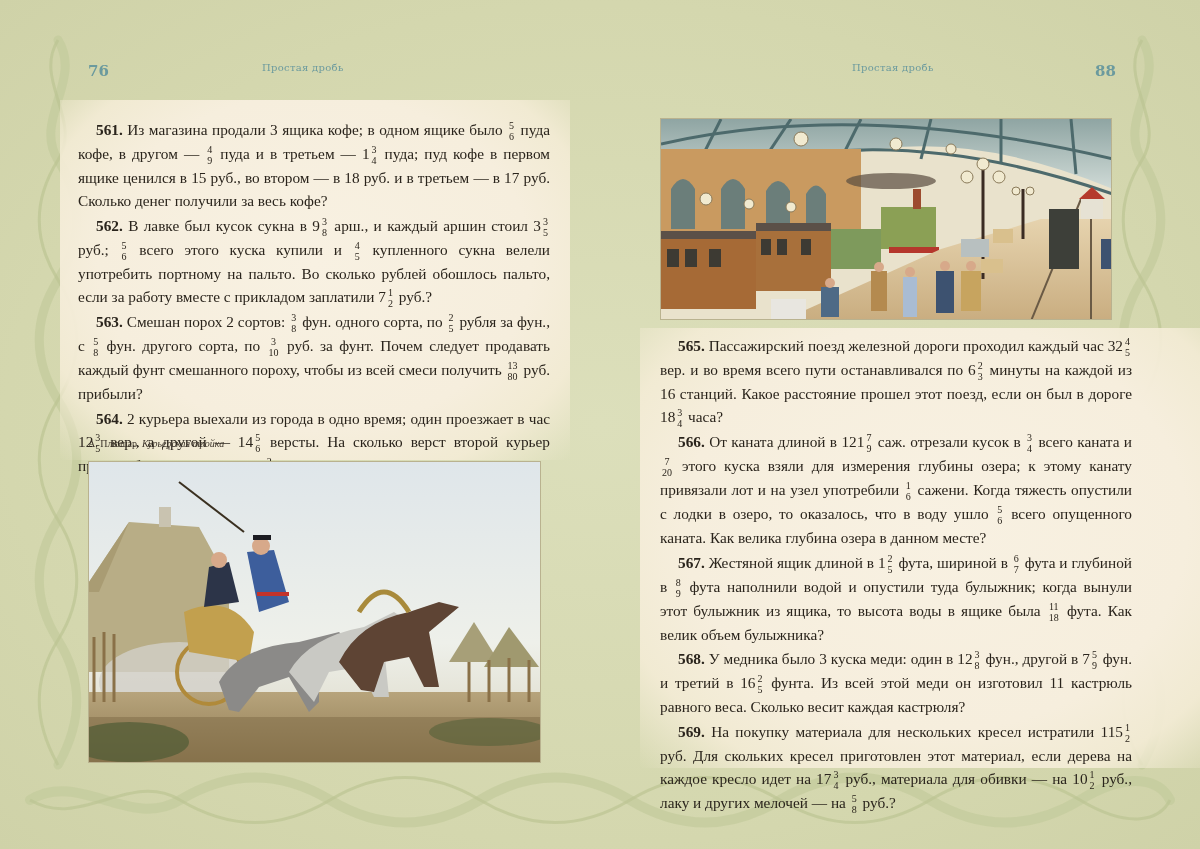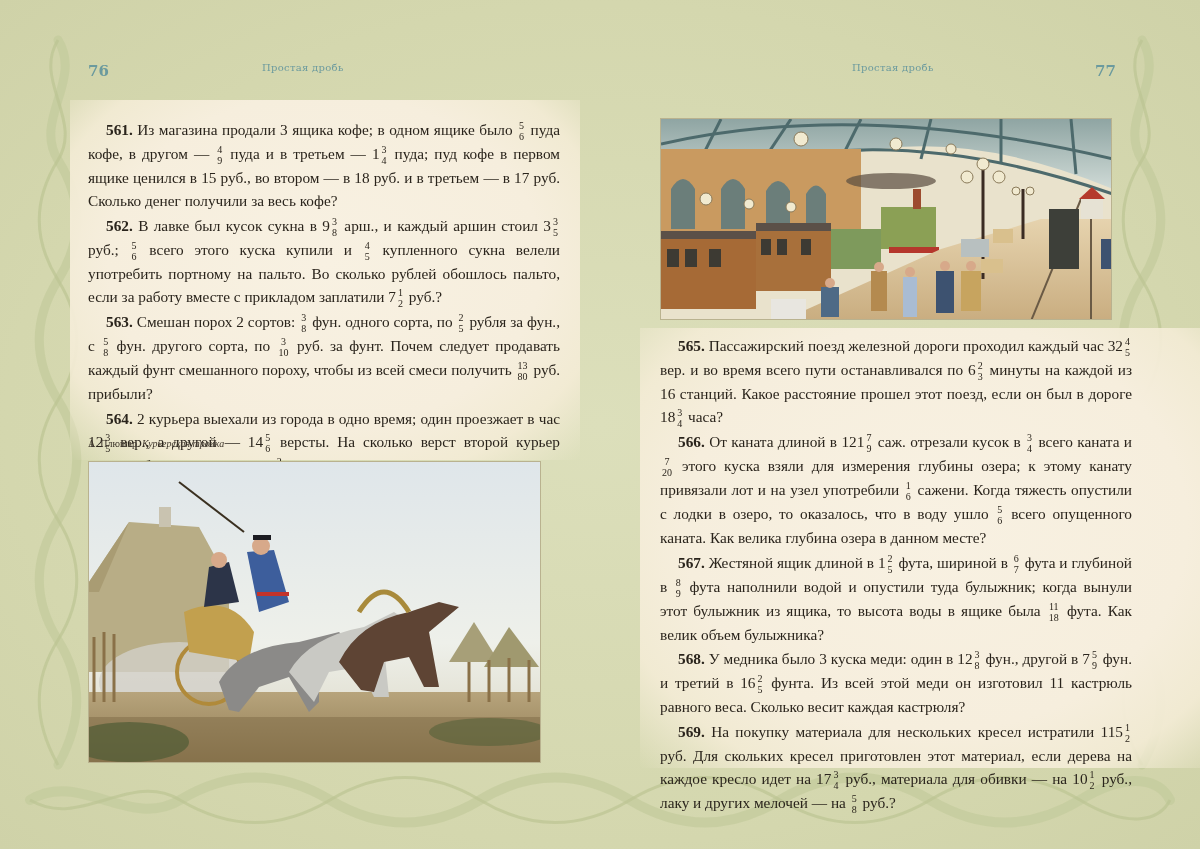--- a/index.html
+++ b/index.html
@@ -89,21 +89,21 @@
     </g>
     <g fill="none" stroke="#bcc593" stroke-width="3" opacity="0.7">
       <path d="M10 30 C 60 60, 110 0, 160 30 S 260 60, 310 30 S 410 0, 460 30 S 560 60, 610 30 S 710 0, 760 30 S 860 60, 910 30 S 1010 0, 1060 30 S 1140 50, 1150 30"></path>
     </g>
   </svg>
 
   <div class="page page-left">
     <span class="running-head page-num" style="left:88px;">76</span>
     <span class="running-head head-title" style="left:262px;">Простая дробь</span>
 
-    <div class="text-block" style="left:70px; top:100px; width:510px; height:360px;">
+    <div class="text-block" style="left:60px; top:100px; width:510px; height:360px;">
       <div id="left-problems" style="position:absolute; left:18px; top:18px; width:472px;">
           <p class="problem"><span class="num">561.</span> <span>Из магазина продали 3 ящика кофе; в одном ящике было </span><span class="frac"><span class="n">5</span><span class="d">6</span></span><span> пуда кофе, в другом — </span><span class="frac"><span class="n">4</span><span class="d">9</span></span><span> пуда и в третьем — 1</span><span class="frac"><span class="n">3</span><span class="d">4</span></span><span> пуда; пуд кофе в первом ящике ценился в 15 руб., во втором — в 18 руб. и в третьем — в 17 руб. Сколько денег получили за весь кофе?</span></p>
           <p class="problem"><span class="num">562.</span> <span>В лавке был кусок сукна в 9</span><span class="frac"><span class="n">3</span><span class="d">8</span></span><span> арш., и каждый аршин стоил 3</span><span class="frac"><span class="n">3</span><span class="d">5</span></span><span> руб.; </span><span class="frac"><span class="n">5</span><span class="d">6</span></span><span> всего этого куска купили и </span><span class="frac"><span class="n">4</span><span class="d">5</span></span><span> купленного сукна велели употребить портному на пальто. Во сколько рублей обошлось пальто, если за работу вместе с прикладом заплатили 7</span><span class="frac"><span class="n">1</span><span class="d">2</span></span><span> руб.?</span></p>
           <p class="problem"><span class="num">563.</span> <span>Смешан порох 2 сортов: </span><span class="frac"><span class="n">3</span><span class="d">8</span></span><span> фун. одного сорта, по </span><span class="frac"><span class="n">2</span><span class="d">5</span></span><span> рубля за фун., с </span><span class="frac"><span class="n">5</span><span class="d">8</span></span><span> фун. другого сорта, по </span><span class="frac"><span class="n">3</span><span class="d">10</span></span><span> руб. за фунт. Почем следует продавать каждый фунт смешанного пороху, чтобы из всей смеси получить </span><span class="frac"><span class="n">13</span><span class="d">80</span></span><span> руб. прибыли?</span></p>
           <p class="problem"><span class="num">564.</span> <span>2 курьера выехали из города в одно время; один проезжает в час 12</span><span class="frac"><span class="n">3</span><span class="d">5</span></span><span> вер., а другой — 14</span><span class="frac"><span class="n">5</span><span class="d">6</span></span><span> версты. На сколько верст второй курьер проедет больше первого за 6</span><span class="frac"><span class="n">2</span><span class="d">3</span></span><span> часа?</span></p>
         </div>
     </div>
 
     <div class="caption" style="position:absolute; left:88px; top:438px;">
       <span>А. Плюшар.</span>
@@ -164,21 +164,21 @@
         <path d="M270 150 Q 295 110, 320 150" fill="none" stroke="#a88a3b" stroke-width="5"></path>
 
         <ellipse cx="40" cy="280" rx="60" ry="20" fill="#4f5b34" opacity="0.7"></ellipse>
         <ellipse cx="400" cy="270" rx="60" ry="14" fill="#556039" opacity="0.6"></ellipse>
       </svg>
     </div>
   </div>
 
   <div class="page page-right">
     <span class="running-head head-title" style="left:252px;">Простая дробь</span>
-    <span class="running-head page-num" style="left:495px;">77</span>
+    <span class="running-head page-num" style="left:495px;">88</span>
 
     <div class="illustration" style="left:60px; top:118px; width:452px; height:202px;">
       <svg width="452" height="202" viewBox="0 0 452 202">
         <defs>
           <linearGradient id="roof" x1="0" y1="0" x2="0" y2="1">
             <stop offset="0" stop-color="#8fa5a3"></stop>
             <stop offset="1" stop-color="#cfdad6"></stop>
           </linearGradient>
           <linearGradient id="plat" x1="0" y1="0" x2="0" y2="1">
             <stop offset="0" stop-color="#e6d3ae"></stop>

